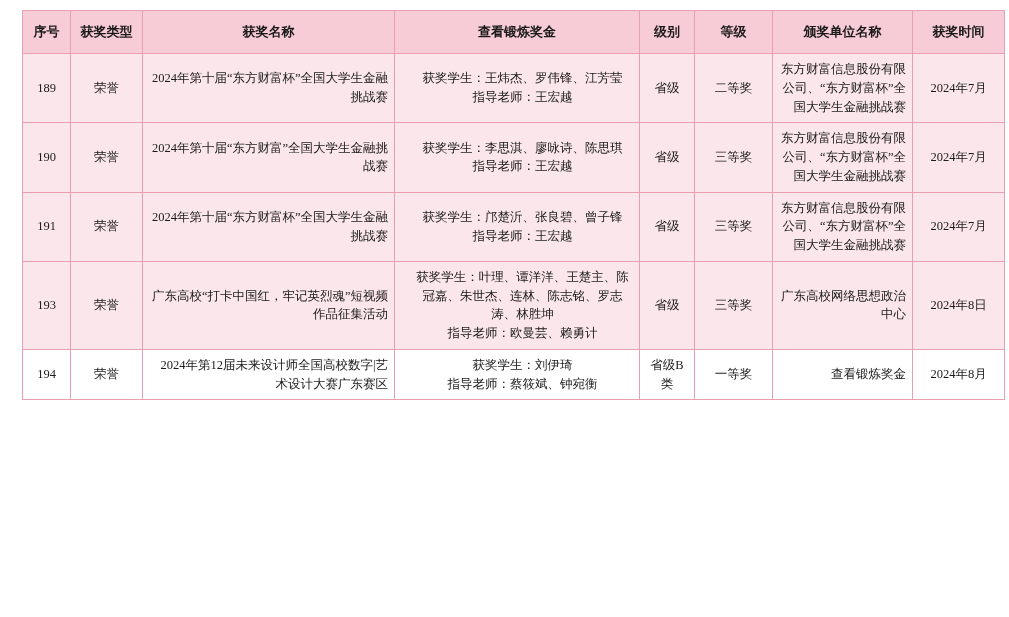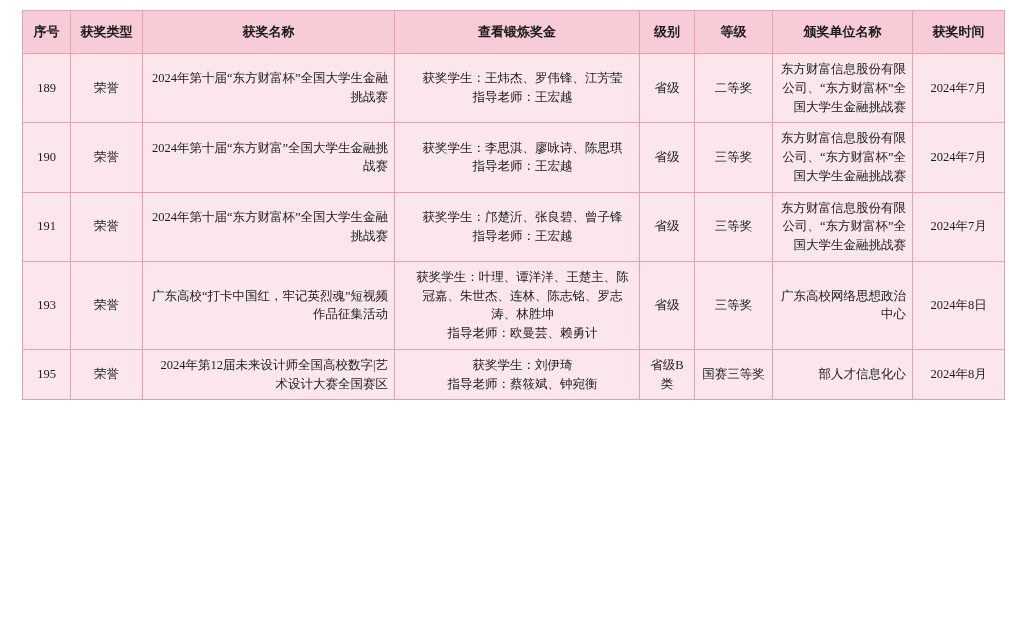--- a/index.html
+++ b/index.html
@@ -150,28 +150,28 @@
           <td class="cell-name"><span class="nm">广东高校“打卡中国红，牢记英烈魂”短视频作品征集活动</span></td>
           <td class="cell-unit cell-left">
             <span class="line">获奖学生：叶理、谭洋洋、王楚主、陈冠嘉、朱世杰、连林、陈志铭、罗志涛、林胜坤</span>
             <span class="line">指导老师：欧曼芸、赖勇计</span>
           </td>
           <td class="cell-center">省级</td>
           <td class="cell-center">三等奖</td>
           <td class="cell-issuer">广东高校网络思想政治中心</td>
           <td class="cell-center">2024年8日</td>
         </tr>
-        <tr class="row-tint">
-          <td class="cell-center">195</td>
+        <tr class="row-plain">
+          <td class="cell-center">194</td>
           <td class="cell-center">荣誉</td>
-          <td class="cell-name"><span class="nm">2024年第12届未来设计师全国高校数字|艺术设计大赛全国赛区</span></td>
+          <td class="cell-name"><span class="nm">2024年第12届未来设计师全国高校数字|艺术设计大赛广东赛区</span></td>
           <td class="cell-unit cell-left">
             <span class="line">获奖学生：刘伊琦</span>
             <span class="line">指导老师：蔡筱斌、钟宛衡</span>
           </td>
           <td class="cell-center">省级B类</td>
-          <td class="cell-center">国赛三等奖</td>
-          <td class="cell-issuer">部人才信息化心</td>
+          <td class="cell-center">一等奖</td>
+          <td class="cell-issuer">查看锻炼奖金</td>
           <td class="cell-center">2024年8月</td>
         </tr>
       </tbody>
   </table>
 </div>
 
 </body></html>

